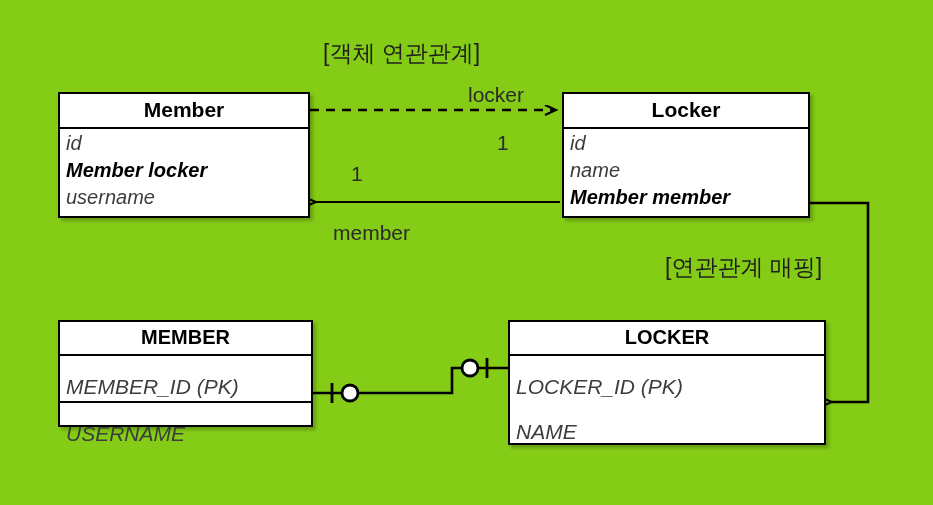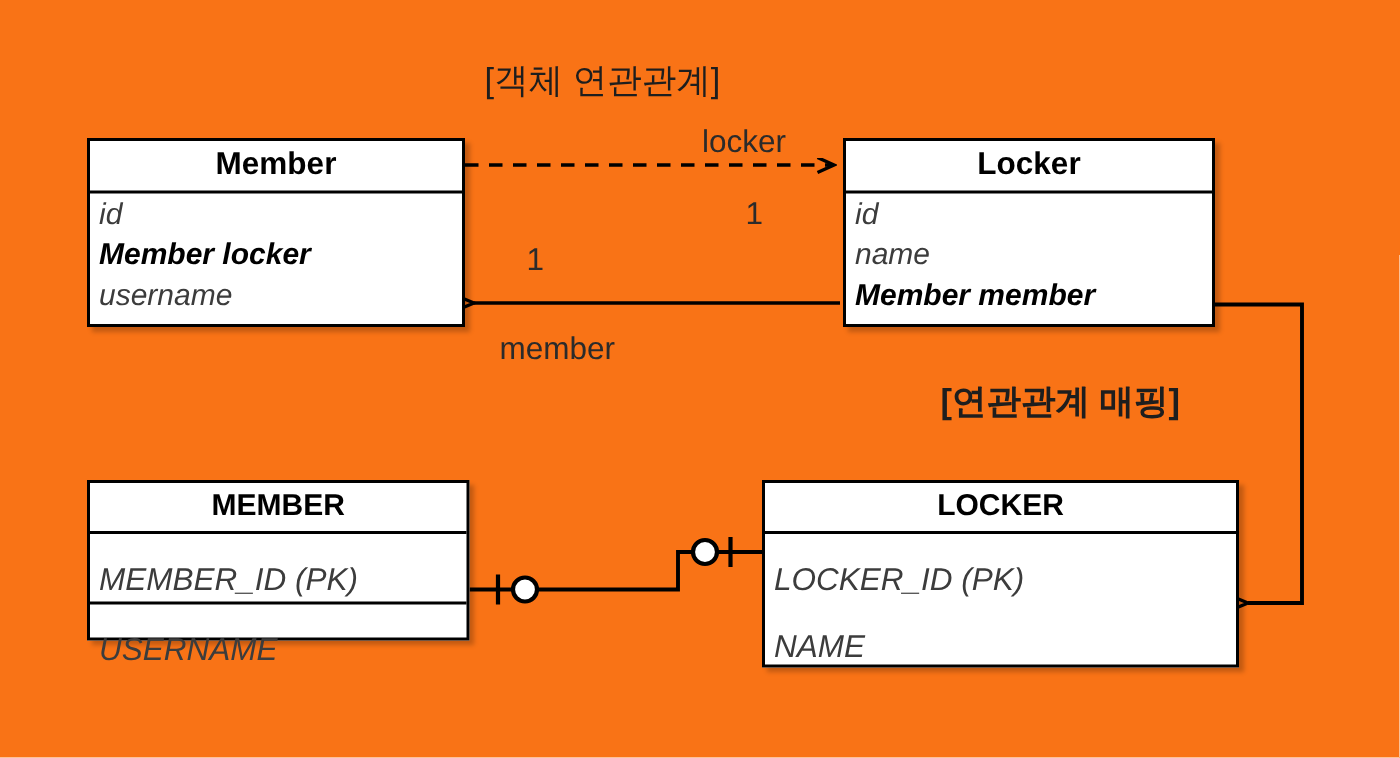--- a/index.html
+++ b/index.html
@@ -5,21 +5,21 @@
 <style>
   html, body {
     margin: 0;
     padding: 0;
     background: #ffffff;
   }
   #canvas {
     position: relative;
     width: 933px;
     height: 505px;
-    background: #f97316;
+    background: #84cc16;
     font-family: "Liberation Sans", "DejaVu Sans", sans-serif;
     overflow: hidden;
     -webkit-font-smoothing: antialiased;
   }
   #svg-layer {
     position: absolute;
     left: 0;
     top: 0;
     width: 933px;
     height: 505px;
@@ -87,21 +87,21 @@
     white-space: nowrap;
     z-index: 4;
     line-height: 1;
   }
   .label.korean { font-size: 23px; color: #1e1e1e; }
   .label.edge   { font-size: 21px; }
   .label.mult   { font-size: 21px; }
 
   #lbl-object-assoc { left: 323px; top: 42px; }
   #lbl-table-assoc  { left: 320px; top: 272px; }
-  #lbl-mapping      { left: 627px; top: 256px; font-weight: bold; }
+  #lbl-mapping      { left: 665px; top: 256px; }
   #lbl-locker-role  { left: 468px; top: 84px; }
   #lbl-member-role  { left: 333px; top: 222px; }
   #lbl-mult-right   { left: 497px; top: 132px; }
   #lbl-mult-left    { left: 351px; top: 163px; }
 </style>
 </head>
 <body>
 
 <div id="canvas">
 

